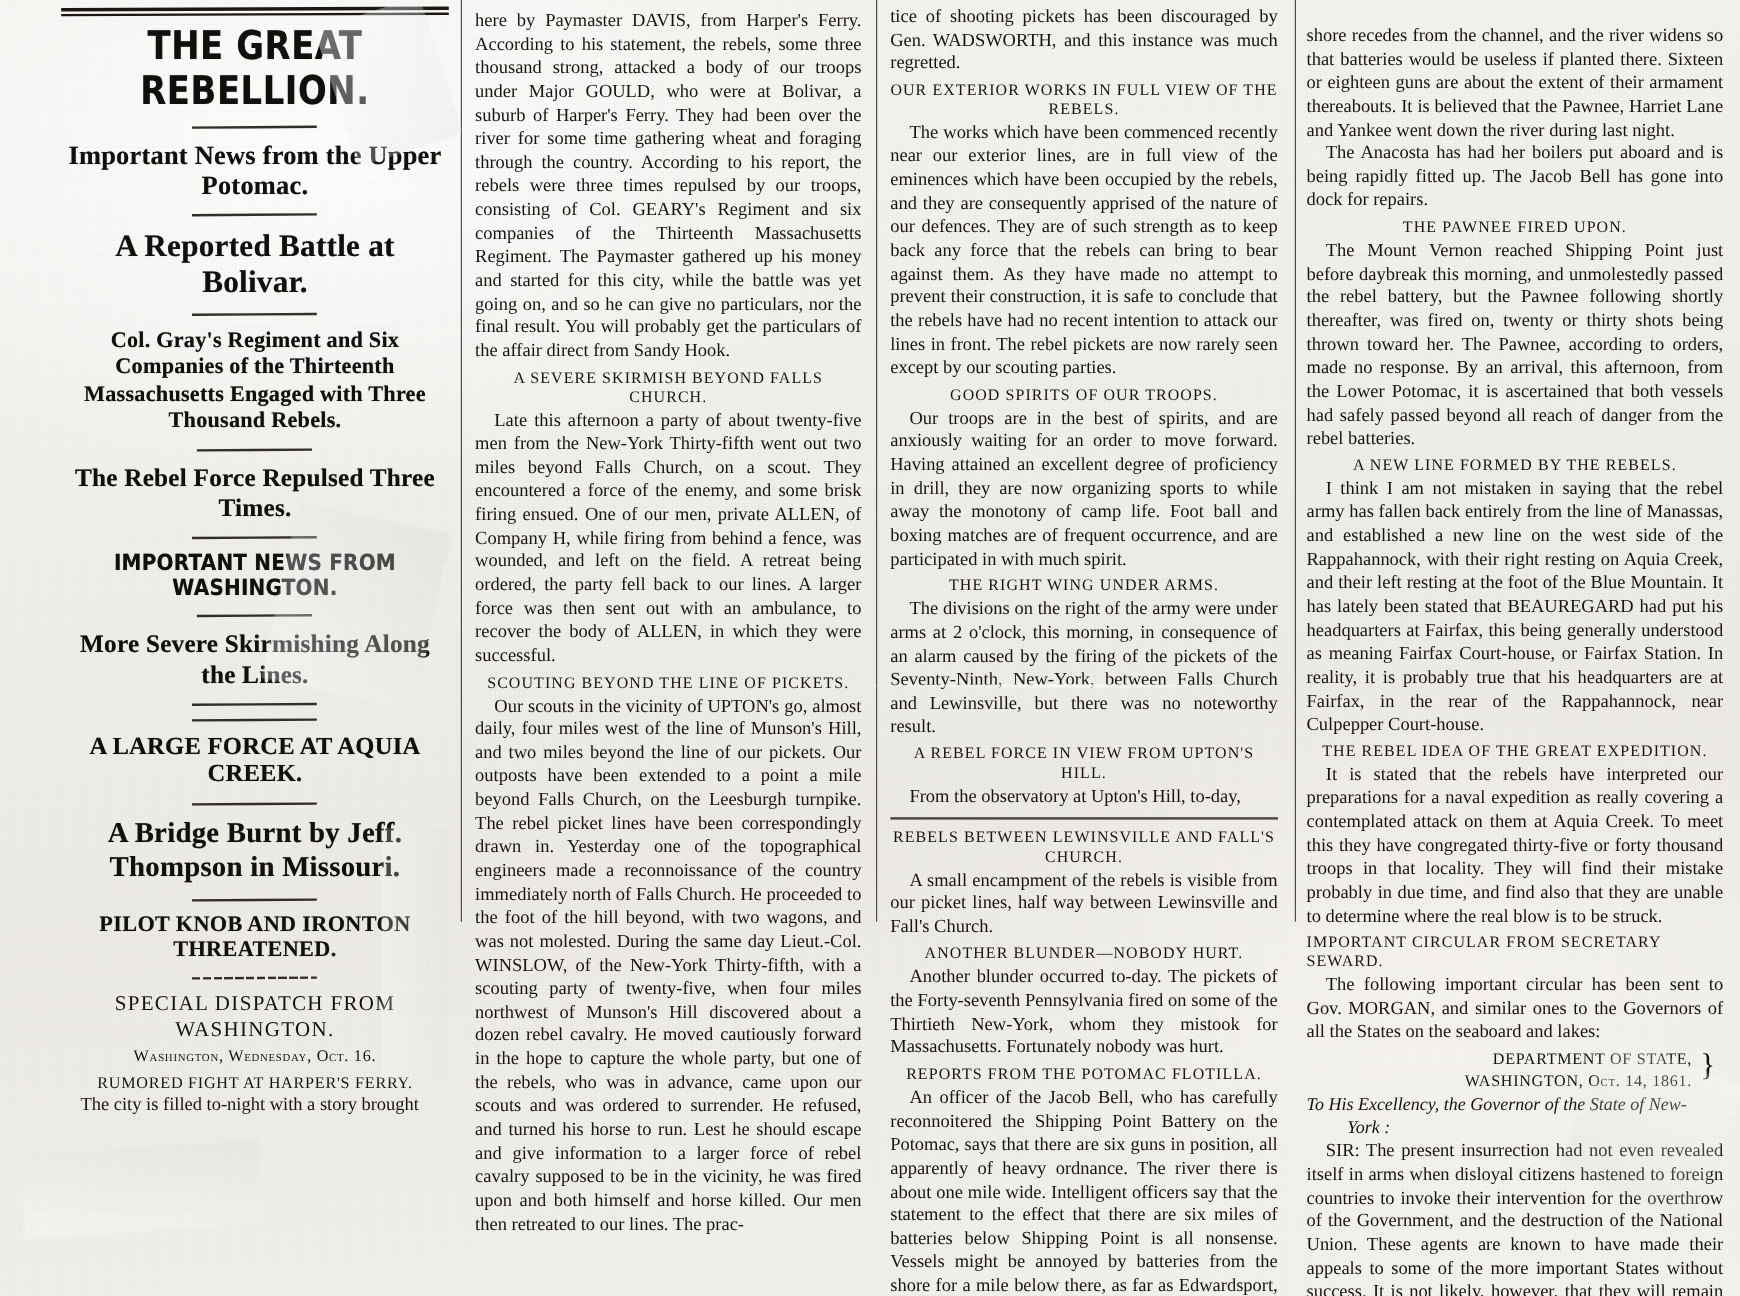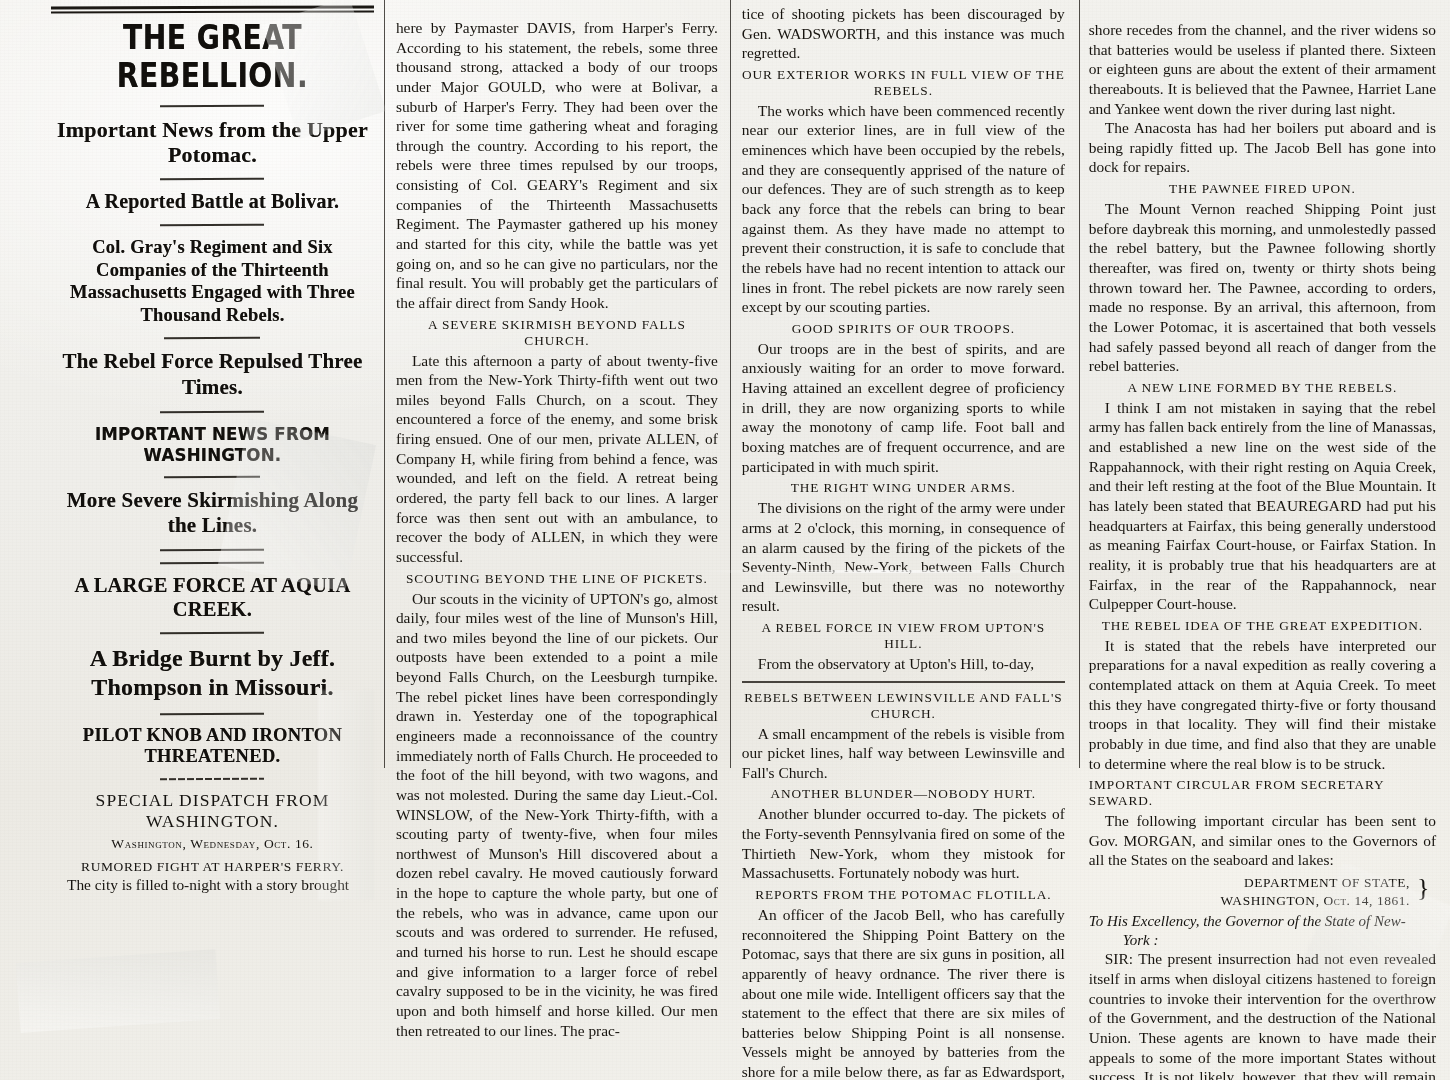--- a/index.html
+++ b/index.html
@@ -42,21 +42,21 @@
   .tape5{left:318px;top:690px;width:56px;height:210px;
     background:linear-gradient(90deg,rgba(255,255,255,.42),rgba(212,214,212,.2));
     filter:blur(.9px);opacity:.6;}
   .crease1{left:700px;top:570px;width:380px;height:3px;
     background:linear-gradient(90deg,rgba(255,255,255,0),rgba(255,255,255,.9),rgba(255,255,255,0));opacity:.8;}
 
   
   #cols{position:relative;z-index:3;display:flex;height:768px;margin-left:37px;}
   .col{position:relative;box-sizing:border-box;}
   .col.c1{width:356px;padding:4px 10px 0 14px;}
-  .col.c2{width:355px;padding:18px 12px 0 12px;}
+  .col.c2{width:355px;padding:8px 12px 0 12px;}
   .col.c3{width:356px;padding:4px 12px 0 12px;}
   .col.c4{width:383px;padding:20px 14px 0 12px;}
   
   .col.c2::before,.col.c3::before,.col.c4::before{
     content:"";position:absolute;left:0;top:0;bottom:0;width:1px;
     background:#2b2722;opacity:.82;
   }
   .col.c4::before{left:2px;box-shadow:-3px 0 0 -2px rgba(40,36,30,.55);}
 
   
@@ -68,21 +68,21 @@
   .hl{
     text-align:center;font-weight:bold;color:#110f0c;
     font-family:"Liberation Serif", serif;
     letter-spacing:.2px;line-height:1.14;
     text-shadow:0 0 .6px rgba(20,17,13,.55);
   }
   .hl.h1{font-size:33px;letter-spacing:.5px;margin:2px 0 0 0;
     font-family:"DejaVu Sans", sans-serif;font-weight:bold;font-stretch:condensed;
     transform:scaleX(.95);}
   .hl.h2{font-size:22px;margin:3px 0 0 0;font-weight:bold;}
-  .hl.h3{font-size:20px;margin:3px 0 0 0;}
+  .hl.h3{font-size:26px;margin:3px 0 0 0;}
   .hl.h4{font-size:18.5px;margin:3px 0 0 0;line-height:1.22;}
   .hl.h5{font-size:21px;margin:3px 0 0 0;line-height:1.2;}
   .hl.h6{font-size:18.5px;margin:3px 0 0 0;
     font-family:"DejaVu Sans", sans-serif;font-weight:bold;transform:scaleX(.9);}
   .hl.h7{font-size:21px;margin:3px 0 0 0;line-height:1.2;}
   .hl.h8{font-size:19px;margin:3px 0 0 0;line-height:1.22;}
   .hl.h9{font-size:20.5px;margin:3px 0 0 0;font-family:"Liberation Serif",serif;}
   .hl.h10{font-size:24px;margin:3px 0 0 0;line-height:1.2;}
   .hl.h11{font-size:18.5px;margin:3px 0 0 0;letter-spacing:.3px;}
 

